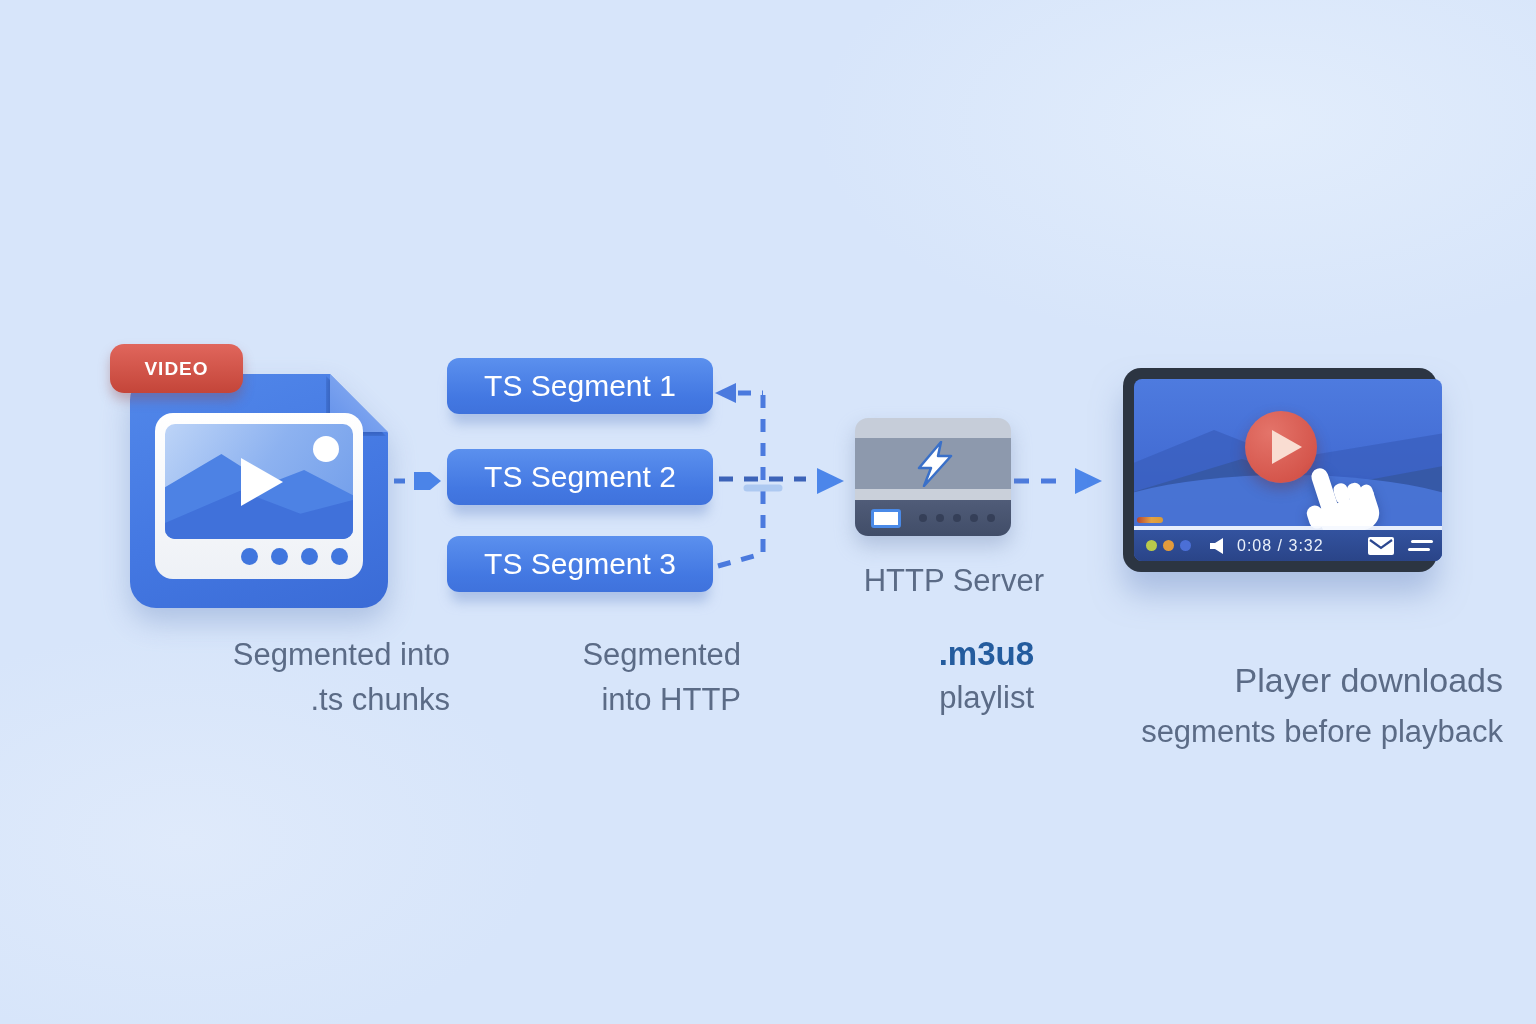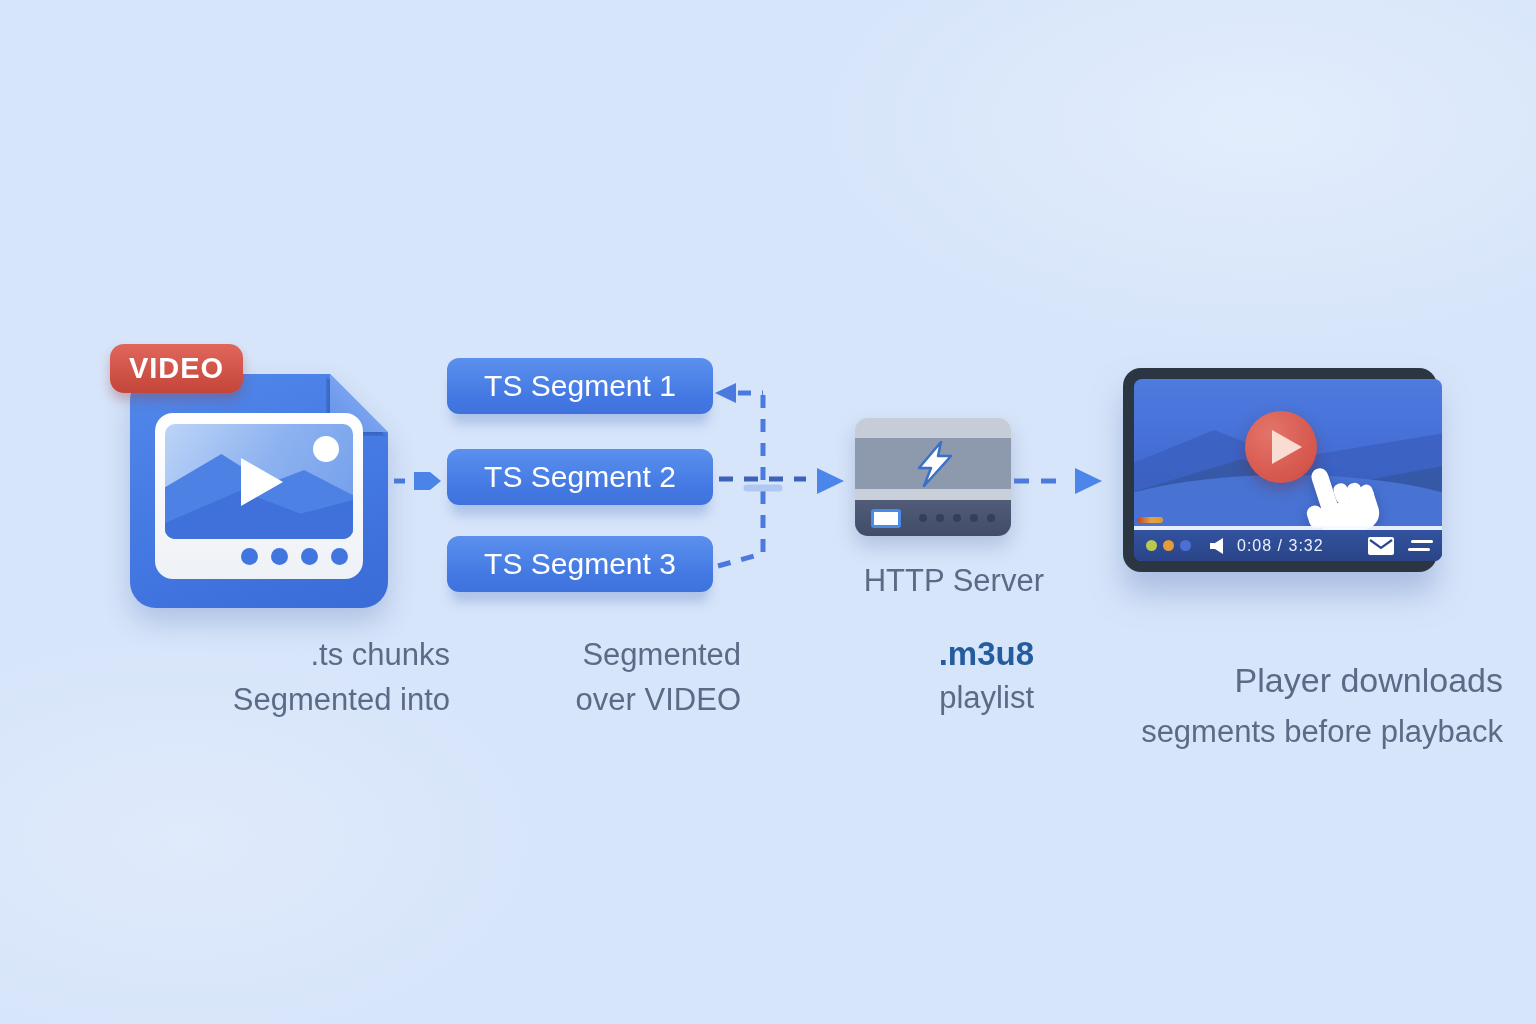--- a/index.html
+++ b/index.html
@@ -34,21 +34,21 @@
   .thumb-mtn-front{position:absolute;inset:0;background:#3f70d9;opacity:.95;
     clip-path:polygon(0 86%,40% 58%,72% 78%,100% 66%,100% 100%,0 100%);}
   .thumb-play{position:absolute;left:76px;top:34px;width:42px;height:48px;background:#ffffff;
     clip-path:polygon(0 0,100% 50%,0 100%);filter:drop-shadow(0 3px 5px rgba(40,70,150,.4));}
   .file-dots{position:absolute;left:86px;top:135px;display:flex;gap:13px;}
   .file-dots i{width:17px;height:17px;border-radius:50%;background:#4076de;}
   .video-badge{position:absolute;left:110px;top:344px;width:133px;height:49px;border-radius:14px;
     background:linear-gradient(180deg,#e0665c 0%,#c44539 100%);
     box-shadow:0 7px 12px rgba(150,70,70,.35);
     display:flex;align-items:center;justify-content:center;
-    color:#ffffff;font-size:29px;font-weight:bold;letter-spacing:1px;z-index:3;}
+    color:#ffffff;font-size:19px;font-weight:bold;letter-spacing:1px;z-index:3;}
 
   
   .ts-btn{position:absolute;left:447px;width:266px;height:56px;border-radius:12px;
     background:linear-gradient(180deg,#5b90ee 0%,#4378e2 70%,#3f72dc 100%);
     box-shadow:0 14px 12px -4px rgba(145,170,218,.6);
     display:flex;align-items:center;justify-content:center;
     color:#ffffff;font-size:30px;}
   .ts-1{top:358px;} .ts-2{top:449px;} .ts-3{top:536px;}
 
   
@@ -229,26 +229,26 @@
         </svg>
         <span class="p-menu">
             <i></i>
             <i></i>
           </span>
       </div>
     </div>
   </div>
 
   <div class="caption cap-file">
+    <span>Segmented into</span>
     <span>.ts chunks</span>
-    <span>Segmented into</span>
   </div>
   <div class="caption cap-seg">
     <span>Segmented</span>
-    <span>over VIDEO</span>
+    <span>into HTTP</span>
   </div>
   <div class="caption cap-server">
     <span>HTTP Server</span>
   </div>
   <div class="caption cap-m3u8">
     <span class="fmt">.m3u8</span>
     <span>playlist</span>
   </div>
   <div class="caption cap-player">
     <span class="l1">Player downloads</span>

